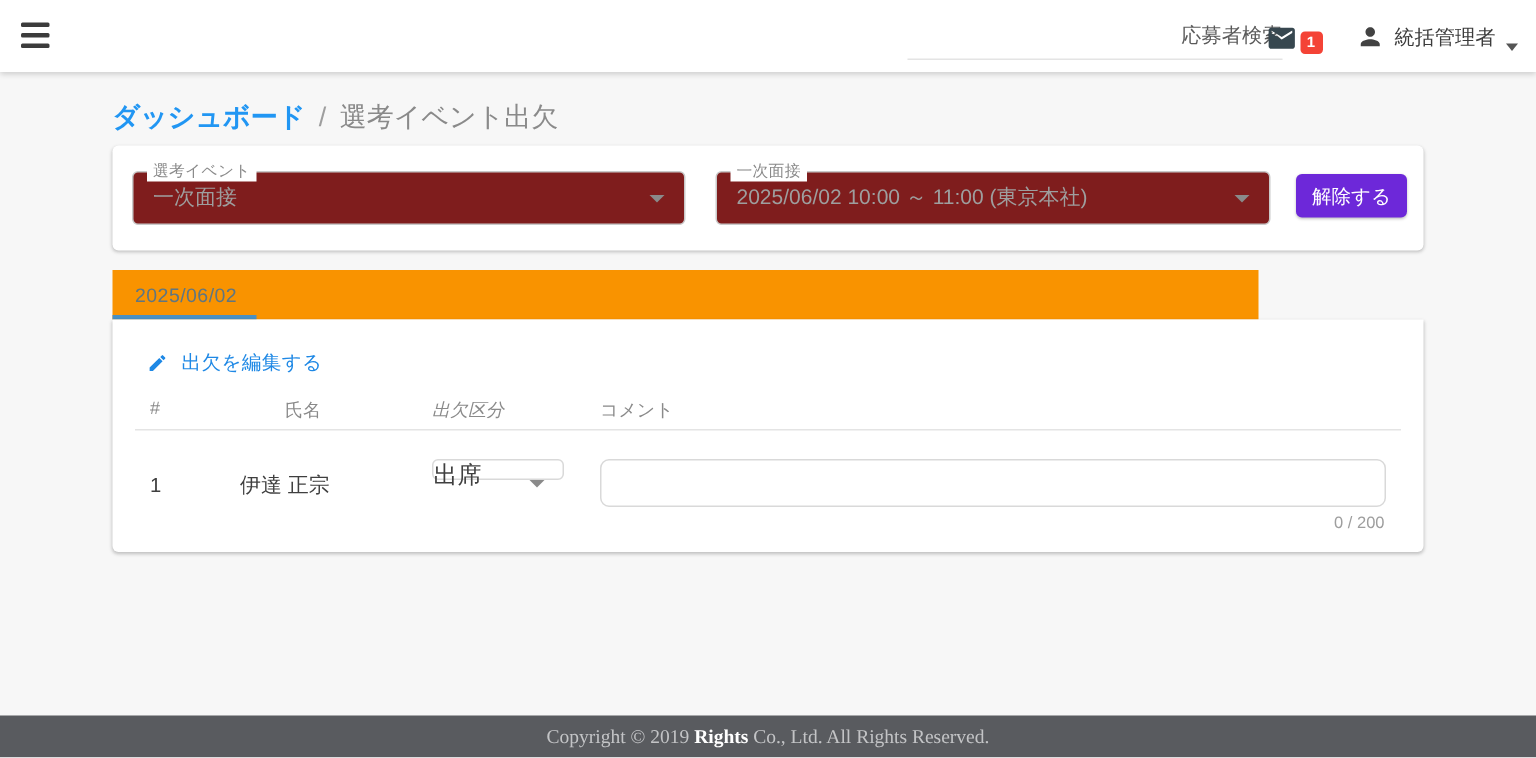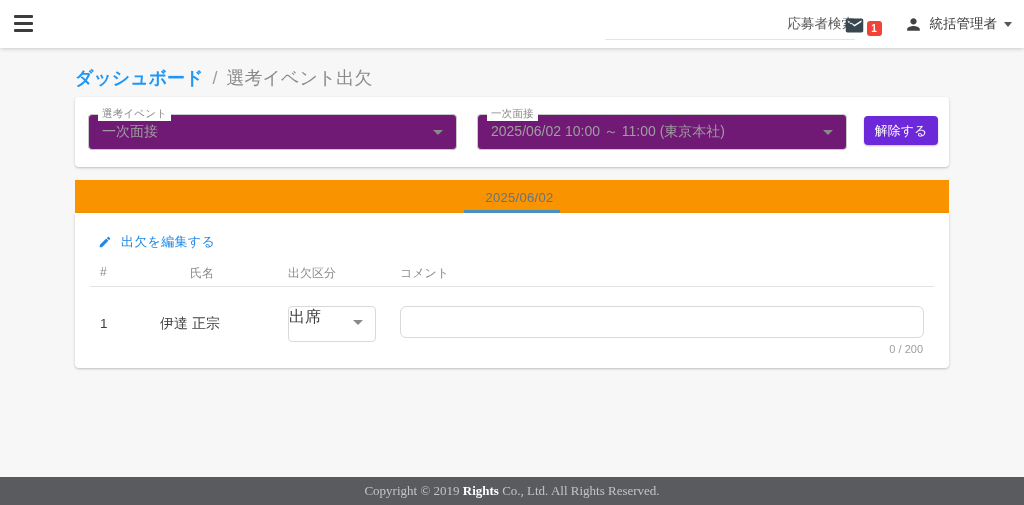--- a/index.html
+++ b/index.html
@@ -34,41 +34,41 @@
   .search-input::placeholder { color:#5b5b5b; opacity:1; }
 
   .appbar-right { position:absolute; right:12px; top:0; height:48px; display:flex; align-items:center; }
   .mail-wrap { display:flex; align-items:flex-start; cursor:pointer; }
   .mail-icon svg { width:21px; height:21px; fill:#37474f; display:block; margin-top:3px; }
   .mail-badge {
     display:inline-block; min-width:15px; height:15px; margin:9px 0 0 2px;
     background:#f44336; color:#fff; border-radius:3px;
     font-size:10px; font-weight:bold; line-height:15px; text-align:center; padding:0 3px;
   }
-  .user-wrap { display:flex; align-items:center; margin-left:22px; cursor:pointer; }
+  .user-wrap { display:flex; align-items:flex-end; margin-left:22px; cursor:pointer; }
   .user-icon svg { width:19px; height:19px; fill:#424242; display:block; }
   .user-name { font-size:13.5px; color:#3c3c3c; margin:0 7px 0 7px; }
   .caret-down {
     width:0; height:0; border-left:4.5px solid transparent; border-right:4.5px solid transparent;
     border-top:5px solid #555;
   }
 
   
   .breadcrumb { position:absolute; left:75px; top:66px; font-size:18px; display:flex; align-items:center; }
   .crumb-link { color:#2196f3; font-weight:bold; cursor:pointer; text-decoration:none; }
   .crumb-sep { color:#9e9e9e; margin:0 9px; }
   .crumb-current { color:#8a8a8a; }
 
   
   .card { background:#fff; border-radius:4px; box-shadow:0 1px 3px rgba(0,0,0,.14), 0 1px 2px rgba(0,0,0,.10); }
   .filter-card { position:absolute; left:75px; top:97px; width:874px; height:70px; }
 
   .outlined-select {
     position:absolute; height:36px; border:1px solid #c9c9c9; border-radius:4px;
-    background:#701a75; cursor:pointer;
+    background:#7f1d1d; cursor:pointer;
   }
   .outlined-select .notch-label {
     position:absolute; top:-8px; left:9px; background:#fff; padding:0 4px;
     font-size:10.5px; color:#8a8a8a; letter-spacing:.2px;
   }
   .outlined-select .select-value {
     position:absolute; left:13px; top:8px; font-size:14px; color:#9e9e9e; white-space:nowrap;
   }
   .select-caret {
     position:absolute; right:13px; top:15px;
@@ -78,46 +78,46 @@
   .sel-event    { left:13px;  top:17px; width:369px; }
   .sel-schedule { left:402px; top:17px; width:370px; }
   .btn-release {
     position:absolute; left:789px; top:19px; width:74px; height:29px;
     background:#6d28d9; color:#fff; border:none; border-radius:4px;
     font-size:13px; cursor:pointer; box-shadow:0 1px 2px rgba(0,0,0,.25);
     font-family:"Liberation Sans","DejaVu Sans",sans-serif;
   }
 
   
-  .tabbar { position:absolute; left:75px; top:180px; width:874px; height:33px; background:#f99300;text-align:center; }
+  .tabbar { position:absolute; left:75px; top:180px; width:764px; height:33px; background:#f99300; }
   .tab {
     position:relative; display:inline-block; height:33px; width:96px;
     padding:8px 0 0 15px; cursor:pointer;
   }
   .tab-label { font-size:13px; font-weight:500; color:#5f7682; letter-spacing:.3px; }
   .tab-underline { position:absolute; left:0; bottom:0; width:96px; height:3px; background:#4a90c2; }
 
   
   .table-card { position:absolute; left:75px; top:213px; width:874px; height:155px; border-radius:0 0 4px 4px; }
   .edit-link { position:absolute; left:23px; top:20px; display:flex; align-items:center; cursor:pointer; }
   .edit-link svg { width:14px; height:14px; fill:#1e88e5; margin-right:9px; }
   .edit-link .edit-text { font-size:13px; color:#1e88e5; letter-spacing:.3px; }
 
   .th { position:absolute; top:52px; font-size:12px; color:#8a8a8a; }
   .th-index   { left:25px; }
   .th-name    { left:85px;margin-left:30px; }
-  .th-status  { left:213px; }
+  .th-status  { left:213px;font-style:italic; }
   .th-comment { left:325px; }
   .head-divider { position:absolute; left:15px; right:15px; top:73px; height:1px; background:#e4e4e4; }
 
   .cell { position:absolute; font-size:13.5px; color:#3f3f3f; }
   .cell-index { left:25px; top:103px; }
   .cell-name  { left:85px; top:102px; font-size:14px; }
   .status-select {
-    position:absolute; left:213px; top:93px; width:88px; height:36px;
+    position:absolute; left:213px; top:93px; width:88px; height:14px;
     border:1px solid #d9d9d9; border-radius:4px; background:#fff; cursor:pointer;
   }
   .status-select .select-value { top:7px; }
   .status-select .select-caret { top:13px; right:12px; }
   .comment-input {
     position:absolute; left:325px; top:93px; width:524px; height:32px;
     border:1px solid #d9d9d9; border-radius:6px; background:#fff;
     padding:0 10px; font-size:13px; color:#333; outline:none;
     font-family:"Liberation Sans","DejaVu Sans",sans-serif;
   }

